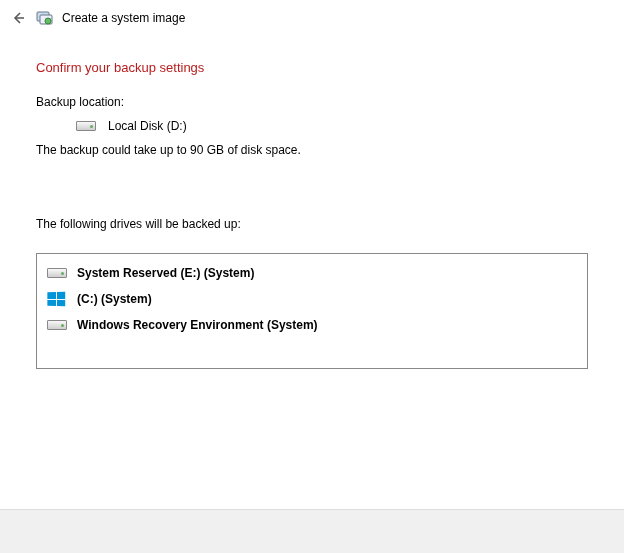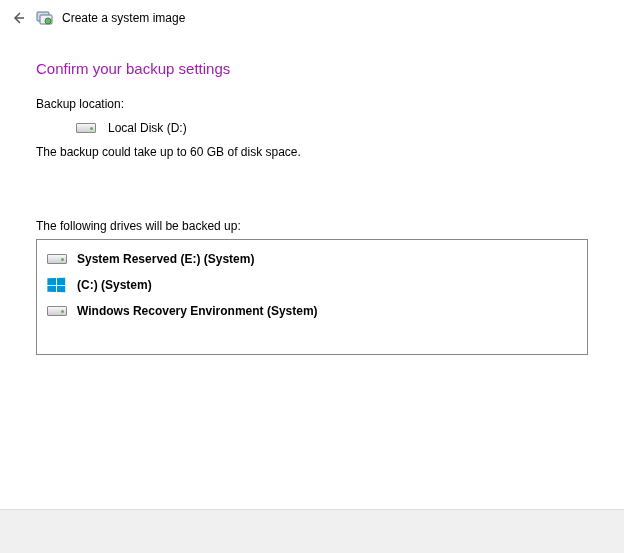--- a/index.html
+++ b/index.html
@@ -38,40 +38,40 @@
     justify-content: center;
   }
   .window-title {
     font-size: 12px;
     color: #000;
   }
   .content {
     padding: 10px 36px 0 36px;
   }
   .heading {
-    color: #a21caf;
-    font-size: 15px;
+    color: #b91c1c;
+    font-size: 13px;
     margin: 18px 0 20px 0;
     font-weight: 400;
   }
   .label-line {
     margin: 6px 0;
   }
   .dest-row {
     display: flex;
     align-items: center;
     gap: 12px;
     margin: 10px 0 10px 20px;
     padding-left: 20px;
   }
   .size-note {
     margin: 10px 0 60px 0;
   }
   .drives-label {
-    margin-bottom: 6px;
+    margin-bottom: 22px;
   }
   .drives-box {
     border: 1px solid #888;
     padding: 6px 4px;
     height: 116px;
     font-weight: bold;
   }
   .drive-row {
     display: flex;
     align-items: center;
@@ -172,21 +172,21 @@
 
   <div class="label-line">Backup location:</div>
 
   <div class="dest-row">
     <div class="dest-icon">
         <div class="hdd"></div>
       </div>
     <span>Local Disk (D:)</span>
   </div>
 
-  <div class="size-note">The backup could take up to 60 GB of disk space.</div>
+  <div class="size-note">The backup could take up to 90 GB of disk space.</div>
 
   <div class="drives-label">The following drives will be backed up:</div>
 
   <div class="drives-box">
     <div class="drive-row">
       <div class="drive-icon">
           <div class="hdd"></div>
         </div>
       <span>System Reserved (E:) (System)</span>
     </div>

